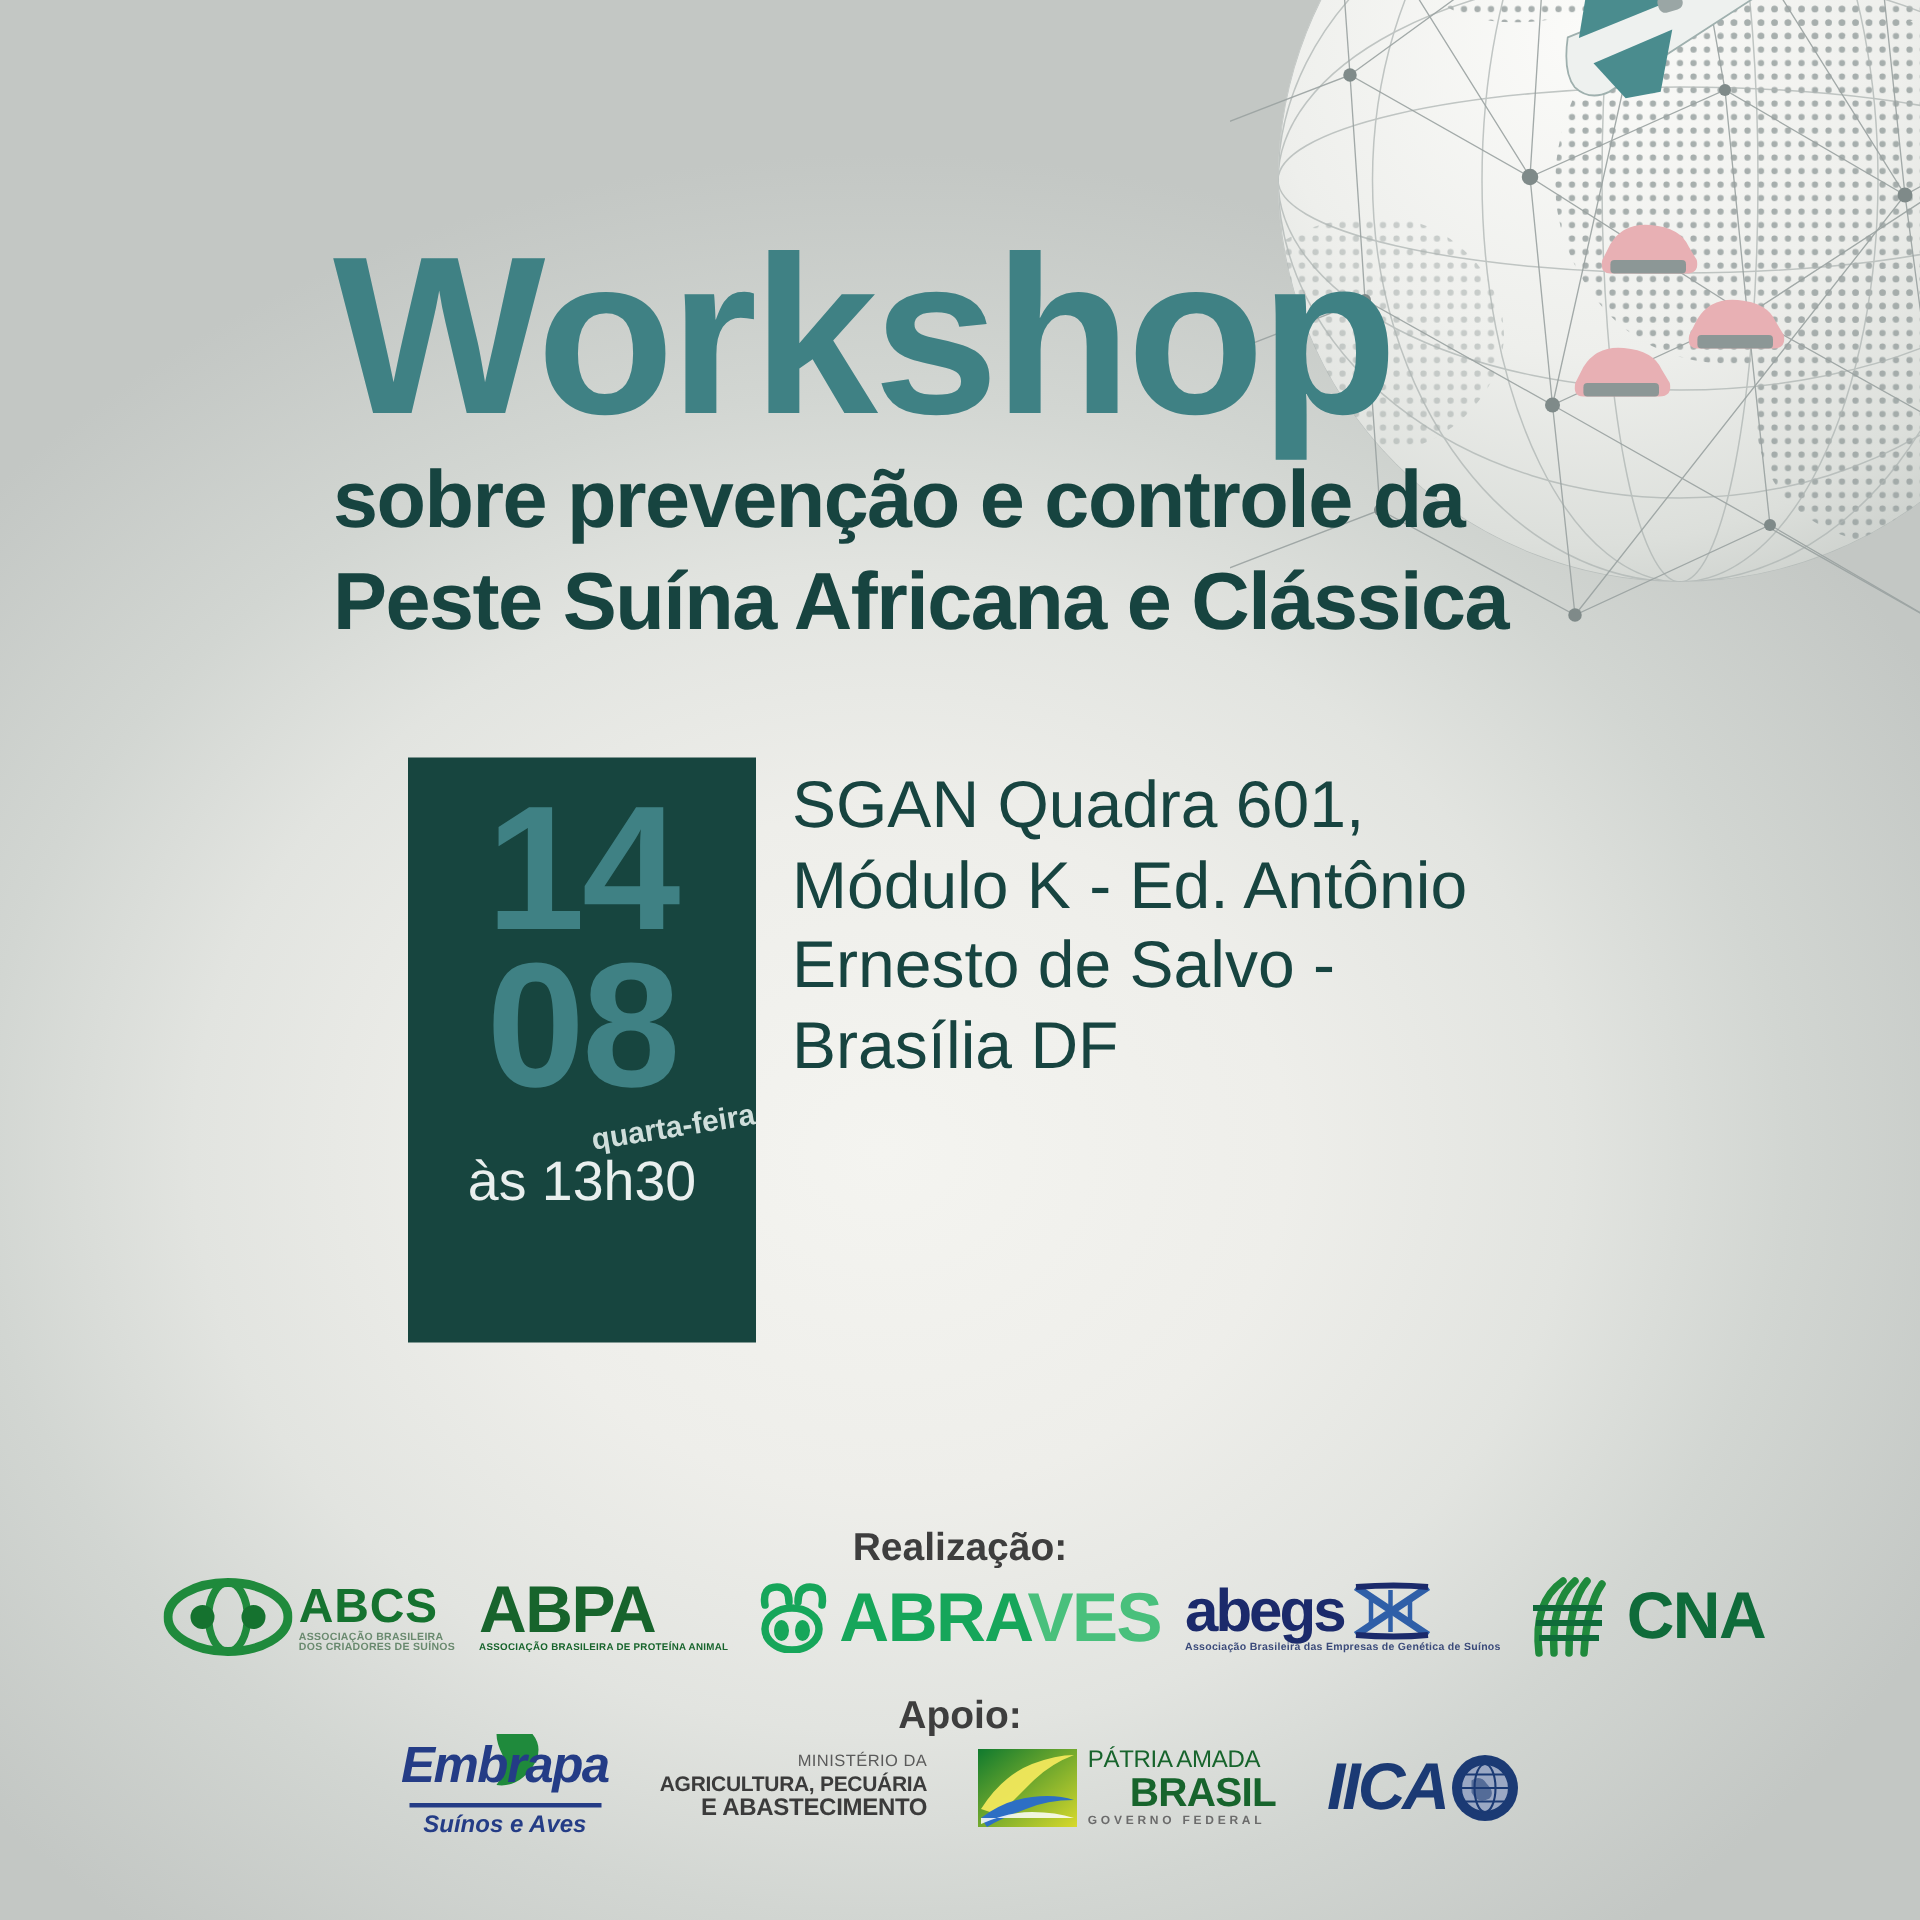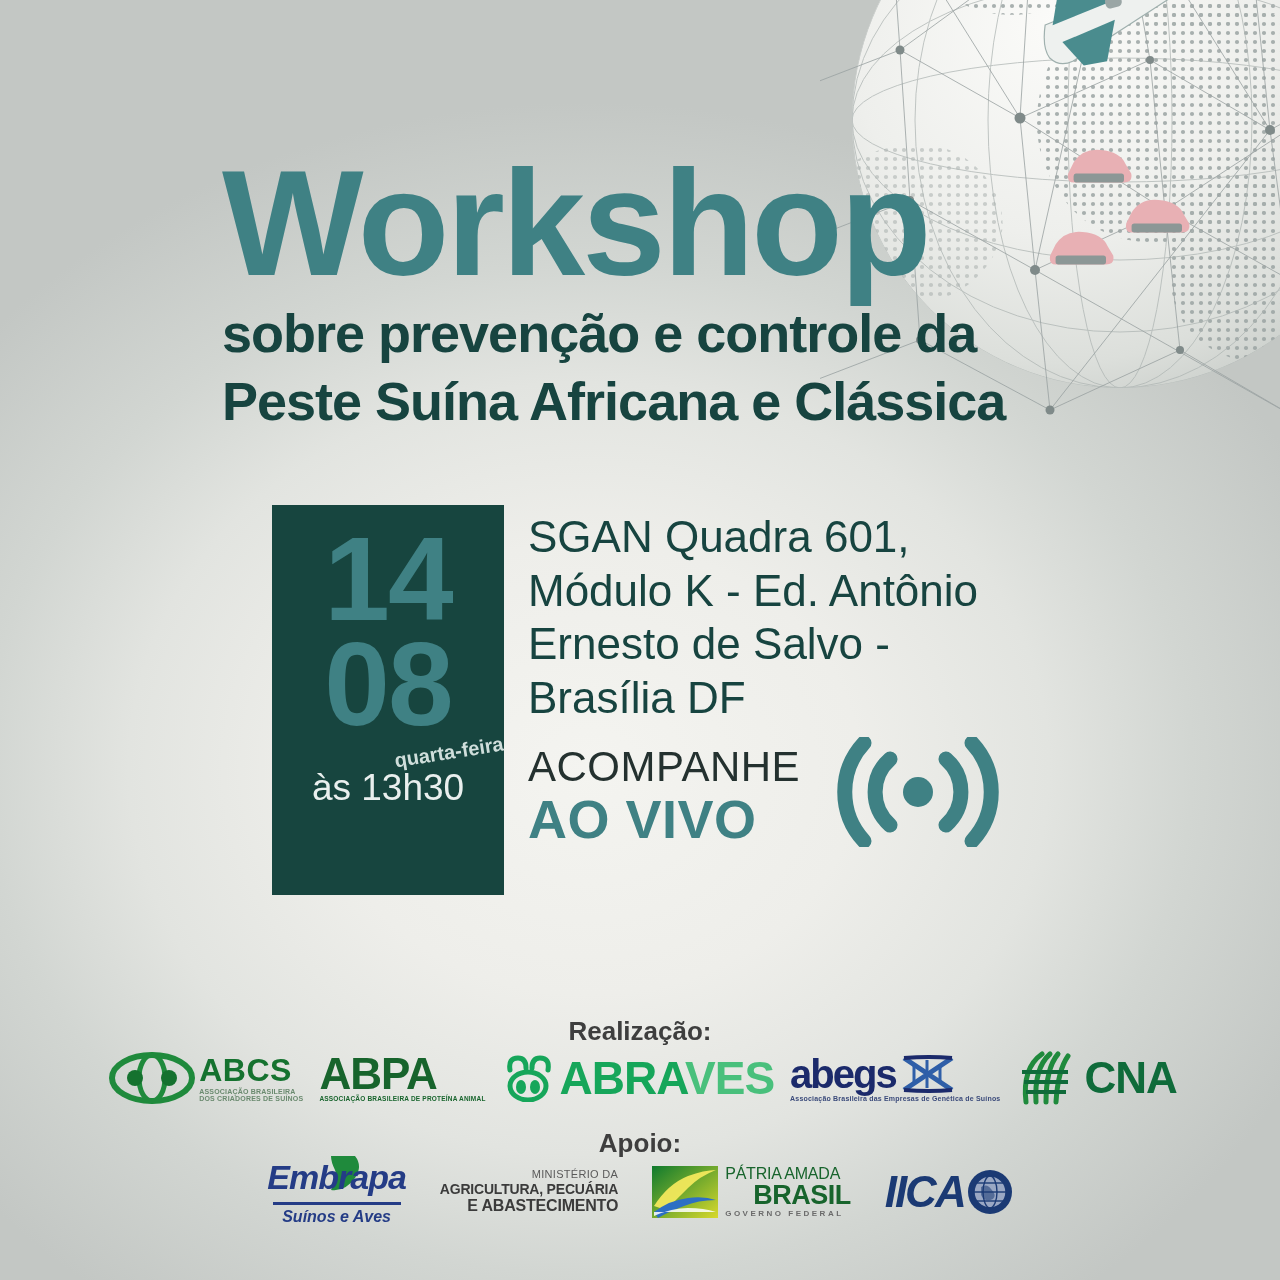--- a/index.html
+++ b/index.html
@@ -191,33 +191,20 @@
     <div class="hour">às 13h30</div>
   </div>
 
   <div class="address">
     <div>SGAN Quadra 601,</div>
     <div>Módulo K - Ed. Antônio</div>
     <div>Ernesto de Salvo -</div>
     <div>Brasília DF</div>
   </div>
 
-  <div class="live">
-    <div class="live-top">ACOMPANHE</div>
-    <div class="live-bot">AO VIVO</div>
-    <div class="live-ico">
-      <svg width="180" height="110" viewBox="0 0 180 110">
-        <circle cx="90" cy="55" r="15" fill="#3f8184"></circle>
-        <path d="M118 22 A44 44 0 0 1 118 88" stroke="#3f8184" stroke-width="15" fill="none" stroke-linecap="round"></path>
-        <path d="M62 22 A44 44 0 0 0 62 88" stroke="#3f8184" stroke-width="15" fill="none" stroke-linecap="round"></path>
-        <path d="M144 6 A72 72 0 0 1 144 104" stroke="#3f8184" stroke-width="15" fill="none" stroke-linecap="round"></path>
-        <path d="M36 6 A72 72 0 0 0 36 104" stroke="#3f8184" stroke-width="15" fill="none" stroke-linecap="round"></path>
-      </svg>
-    </div>
-  </div>
 
   <div class="sec-title" id="realizacao-title">Realização:</div>
 
   <div class="logorow" id="row-realizacao">
 
     <div class="logo">
       <svg width="86" height="54" viewBox="0 0 86 54">
         <ellipse cx="43" cy="27" rx="40" ry="23" fill="none" stroke="#1f8a3c" stroke-width="6"></ellipse>
         <ellipse cx="43" cy="27" rx="13" ry="23" fill="none" stroke="#1f8a3c" stroke-width="5"></ellipse>
         <circle cx="26" cy="27" r="8" fill="#15722f"></circle>

